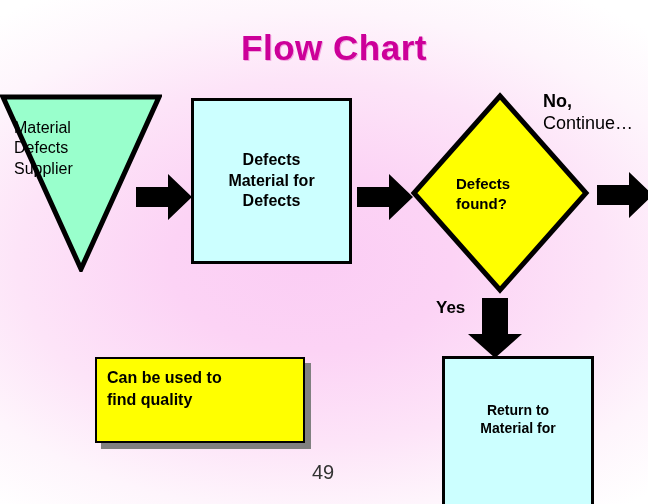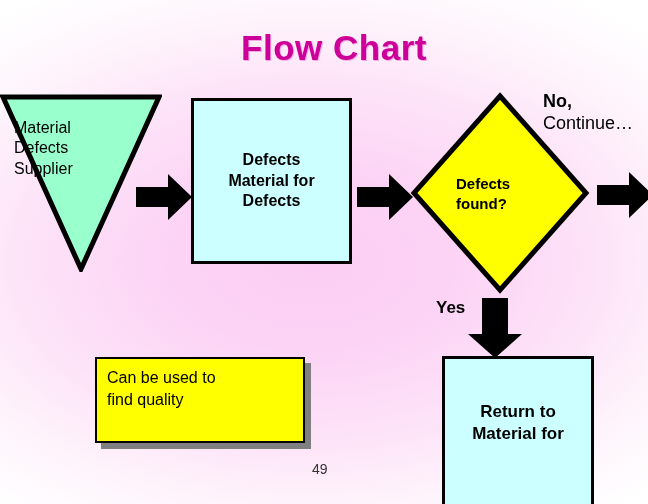--- a/index.html
+++ b/index.html
@@ -118,21 +118,21 @@
     background: #ccffff;
     border: 3px solid #000000;
     box-sizing: border-box;
     display: flex;
     align-items: flex-start;
     justify-content: center;
     padding-top: 42px;
   }
   #return-label {
     text-align: center;
-    font-size: 17px;
+    font-size: 14px;
     font-weight: bold;
     color: #000;
     line-height: 1.32;
   }
 
   
   #callout-shadow {
     position: absolute;
     left: 101px;
     top: 363px;
@@ -149,21 +149,21 @@
     background: #ffff00;
     border: 2px solid #000000;
     box-sizing: border-box;
   }
   #callout-label {
     position: absolute;
     left: 10px;
     top: 8px;
     width: 194px;
     font-size: 16px;
-    font-weight: normal;
+    font-weight: bold;
     color: #000;
     line-height: 1.35;
     text-align: left;
   }
 
   
   .arrow-right {
     position: absolute;
     height: 46px;
   }
@@ -192,21 +192,21 @@
     top: 298px;
     font-size: 17px;
     font-weight: bold;
     color: #000000;
   }
 
   #page-number {
     position: absolute;
     left: 312px;
     top: 461px;
-    font-size: 14px;
+    font-size: 20px;
     font-weight: normal;
     color: #333333;
   }
 </style>
 </head>
 <body>
 
 <div id="slide">
 
   <div id="title">Flow Chart</div>

